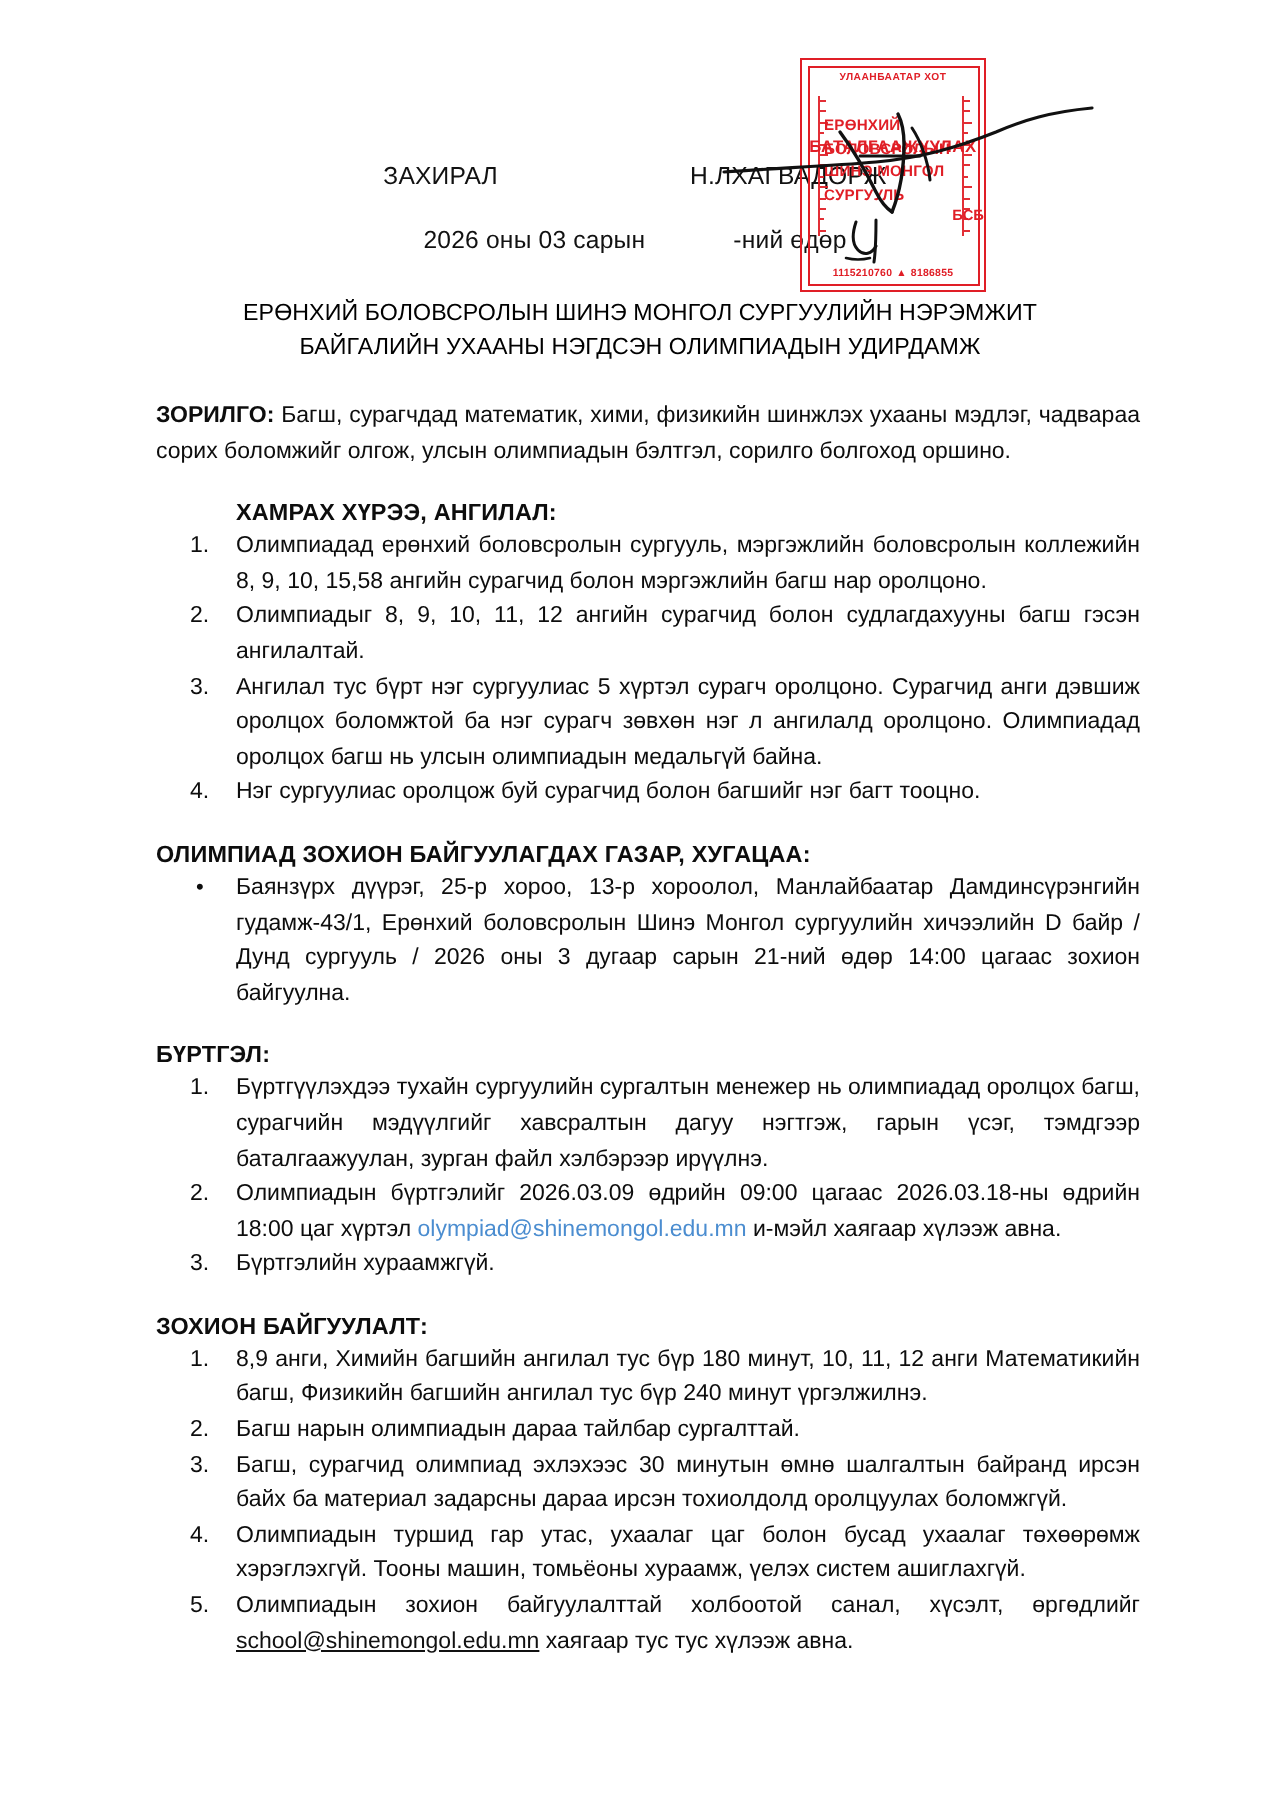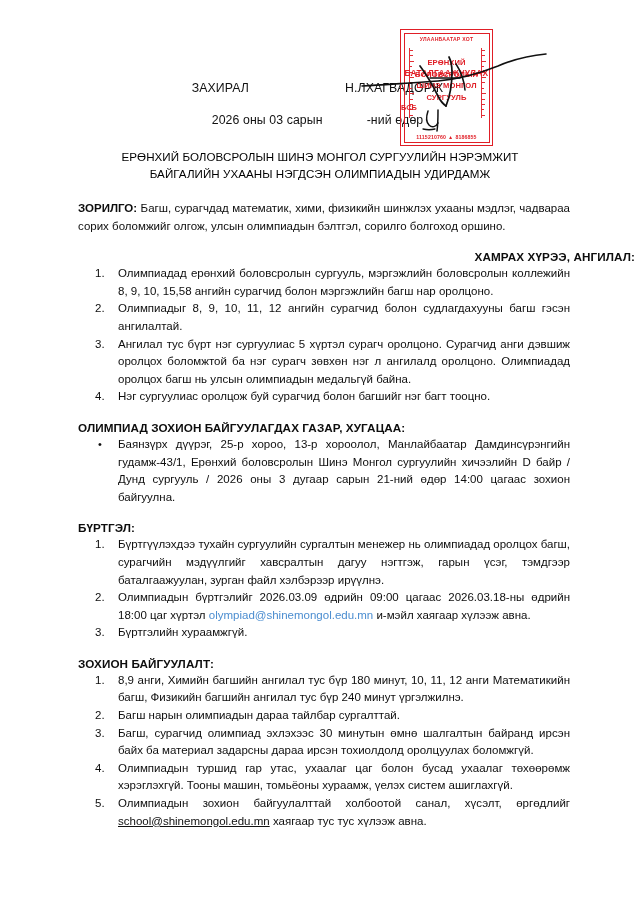--- a/index.html
+++ b/index.html
@@ -71,32 +71,31 @@
     text-align: center;
     font-size: 5.1px;
     font-weight: bold;
     letter-spacing: 0.25px;
   }
   .stamp-center {
     position: absolute;
     top: 27px;
     left: 11px;
     right: 11px;
-    text-align: center;
     font-size: 7.6px;
     font-weight: bold;
     line-height: 11.6px;
     letter-spacing: 0.1px;
   }
   .stamp-bsb {
     position: absolute;
     top: 73px;
     left: 0;
     width: 100%;
-    text-align: left;
+    text-align: right;
     font-size: 7.4px;
     font-weight: bold;
   }
   .stamp-bottom {
     position: absolute;
     bottom: 5px;
     left: 0;
     width: 100%;
     text-align: center;
     font-size: 5.2px;
@@ -203,21 +202,21 @@
   }
   .para b { font-weight: bold; }
 
   .section-head {
     margin: 0 0 0 78px;
     font-size: 11.7px;
     font-weight: bold;
     letter-spacing: 0.1px;
     line-height: 17px;
   }
-  .section-head.indent-extra { margin-left: 118px; text-align: right; }
+  .section-head.indent-extra { margin-left: 118px; }
 
   ol.list, ul.list {
     margin: 0 65px 0 0;
     padding: 0;
     list-style: none;
   }
   li.item {
     position: relative;
     margin: 0 0 0 118px;
     padding: 0;

